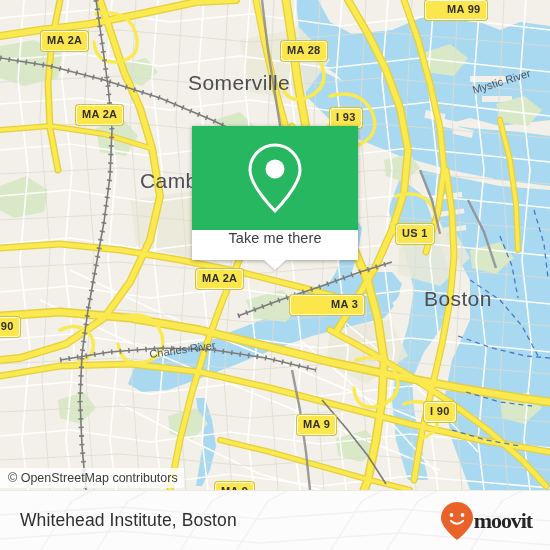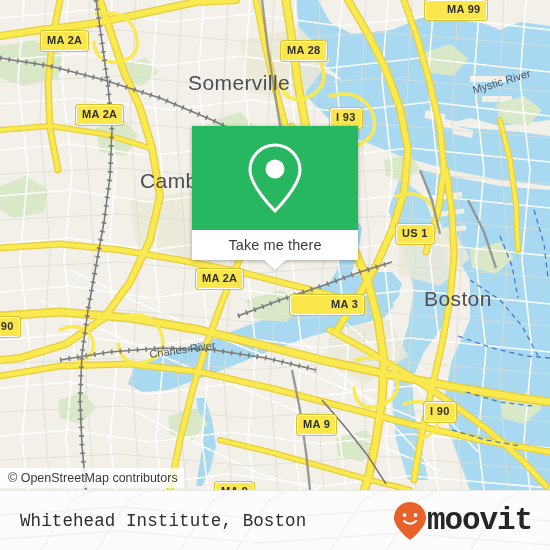--- a/index.html
+++ b/index.html
@@ -74,21 +74,20 @@
     height: 104px;
     background: #28b761;
     display: flex;
     align-items: center;
     justify-content: center;
   }
   #popup-footer {
     height: 30px;
     background: #ffffff;
     display: flex;
-    align-items: center;
     justify-content: center;
   }
   #popup-footer-label {
     font-family: "Liberation Sans", sans-serif;
     font-size: 14.5px;
     color: #3c3c3c;
     letter-spacing: 0.1px;
   }
   #popup-tail {
     position: absolute;
@@ -141,35 +140,35 @@
   }
   #bottom-bar-bg {
     position: absolute;
     left: 0; top: 0;
     width: 550px; height: 60px;
     opacity: 0.10;
     pointer-events: none;
   }
   #place-title {
     position: relative;
-    font-family: Liberation Mono, monospace;
+    font-family: Liberation Sans, sans-serif;
     font-size: 17.5px;
     color: #2f2f2f;
     letter-spacing: 0.1px;
     z-index: 2;
   }
   #brand-logo {
     position: relative;
     display: flex;
     align-items: center;
     z-index: 2;
   }
   #brand-wordmark {
-    font-family: Liberation Mono, monospace;
-    font-size: 31px;
+    font-family: Liberation Serif, serif;
+    font-size: 22px;
     font-weight: bold;
     color: #262626;
     letter-spacing: -1.1px;
     line-height: 1;
     margin-left: 0;
   }
 </style>
 </head>
 <body>
 

